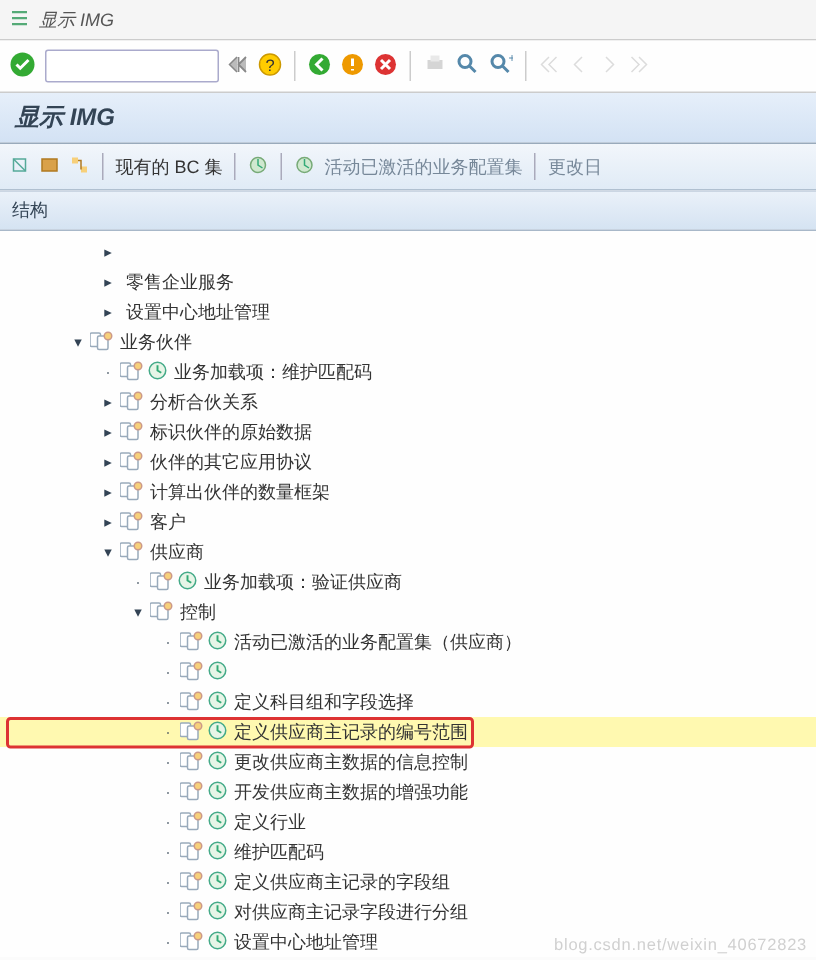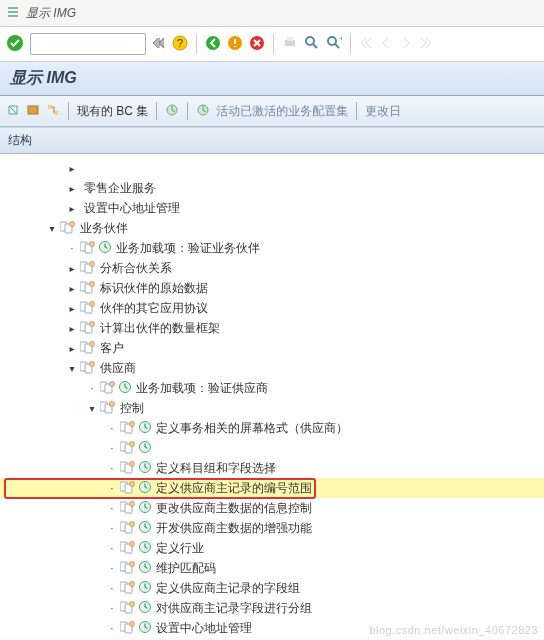--- a/index.html
+++ b/index.html
@@ -322,21 +322,21 @@
           <span><svg width="16" height="14">
               <rect x="0" y="2" width="7" height="9" rx="1" fill="#fff" stroke="#9ab"></rect>
               <rect x="5" y="4" width="7" height="9" rx="1" fill="#fff" stroke="#9ab"></rect>
               <circle cx="12" cy="4" r="2.5" fill="#f7d07a" stroke="#c98"></circle>
             </svg></span>
           <span><svg width="14" height="14">
               <circle cx="7" cy="7" r="5.5" fill="#e7f5e7" stroke="#4a8"></circle>
               <path d="M7 3.5V7l2.5 1.5" stroke="#3a7" stroke-width="1.3" fill="none"></path>
             </svg></span>
         </span>
-        <span class="label">业务加载项：验证业务伙伴</span>
+        <span class="label">业务加载项：维护匹配码</span>
       </div>
     </div>
     <div class="tree-row">
       <div style="display: flex; align-items: center;">
         <span class="indent" style="width: 60px;"></span>
         <span class="toggle" style="color: rgb(51, 68, 85);">▸</span>
         <span class="ic" style="display: inline-flex; gap: 2px; margin-left: 2px;">
           <span><svg width="16" height="14">
               <rect x="0" y="2" width="7" height="9" rx="1" fill="#fff" stroke="#9ab"></rect>
               <rect x="5" y="4" width="7" height="9" rx="1" fill="#fff" stroke="#9ab"></rect>
@@ -456,21 +456,21 @@
           <span><svg width="16" height="14">
               <rect x="0" y="2" width="7" height="9" rx="1" fill="#fff" stroke="#9ab"></rect>
               <rect x="5" y="4" width="7" height="9" rx="1" fill="#fff" stroke="#9ab"></rect>
               <circle cx="12" cy="4" r="2.5" fill="#f7d07a" stroke="#c98"></circle>
             </svg></span>
           <span><svg width="14" height="14">
               <circle cx="7" cy="7" r="5.5" fill="#e7f5e7" stroke="#4a8"></circle>
               <path d="M7 3.5V7l2.5 1.5" stroke="#3a7" stroke-width="1.3" fill="none"></path>
             </svg></span>
         </span>
-        <span class="label">定义事务相关的屏幕格式（供应商）</span>
+        <span class="label">活动已激活的业务配置集（供应商）</span>
       </div>
     </div>
     <div class="tree-row">
       <div style="display: flex; align-items: center;">
         <span class="indent" style="width: 100px;"></span>
         <span class="toggle">·</span>
         <span class="ic" style="display: inline-flex; gap: 2px; margin-left: 2px;">
           <span><svg width="16" height="14">
               <rect x="0" y="2" width="7" height="9" rx="1" fill="#fff" stroke="#9ab"></rect>
               <rect x="5" y="4" width="7" height="9" rx="1" fill="#fff" stroke="#9ab"></rect>

